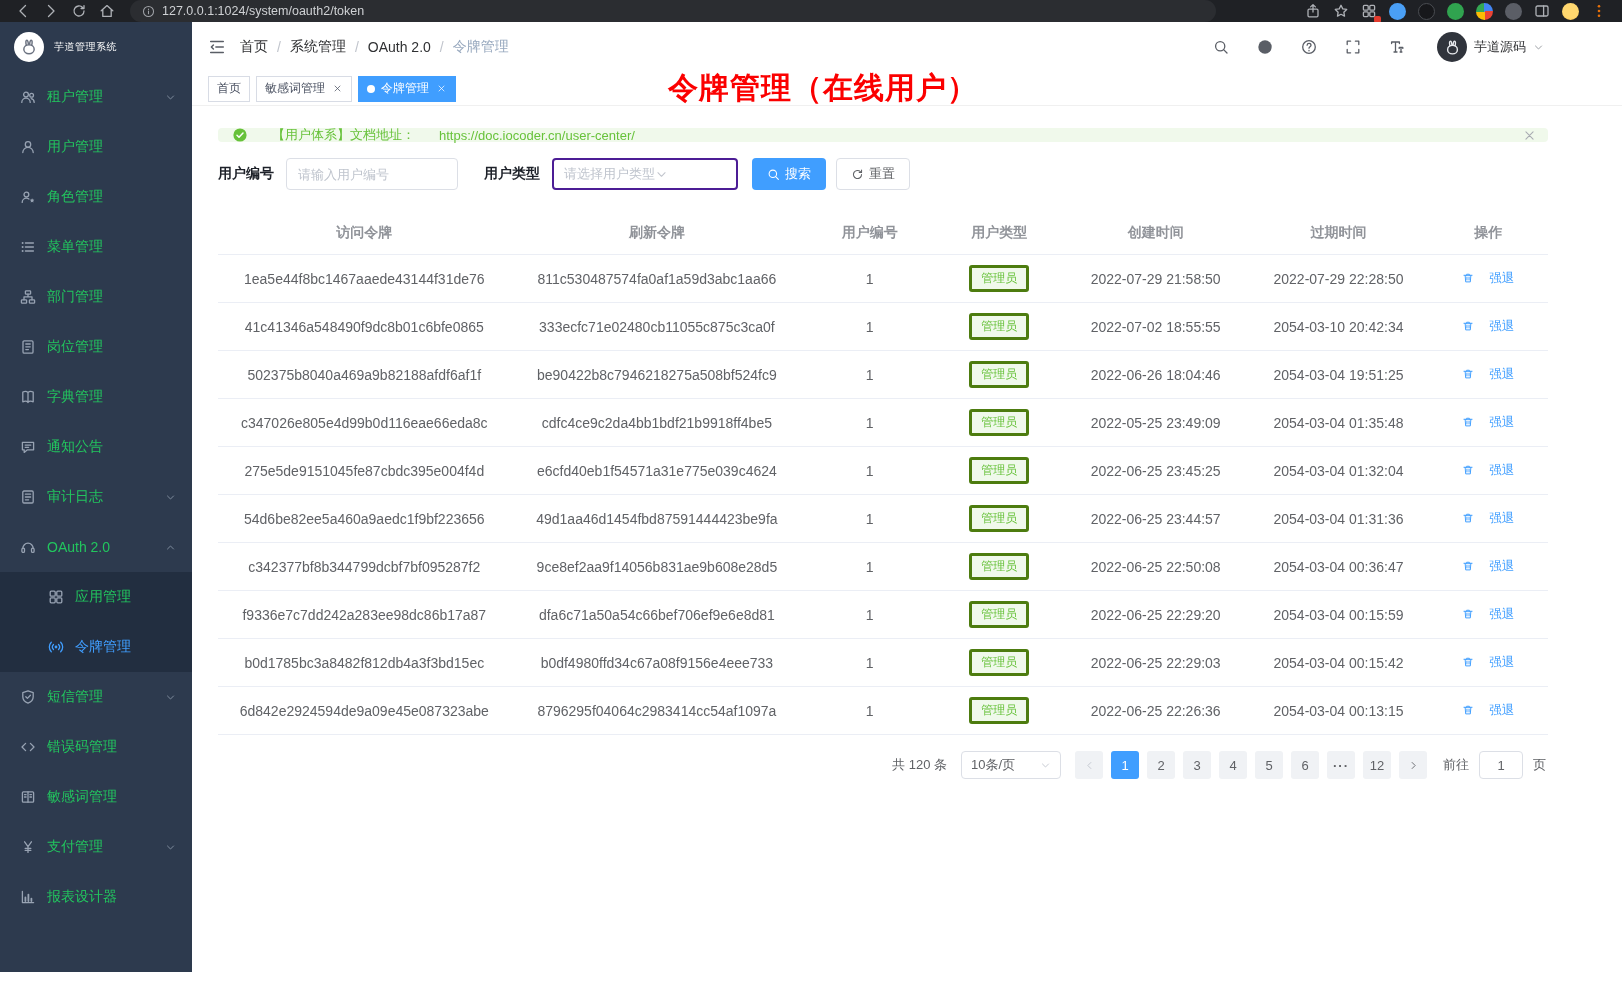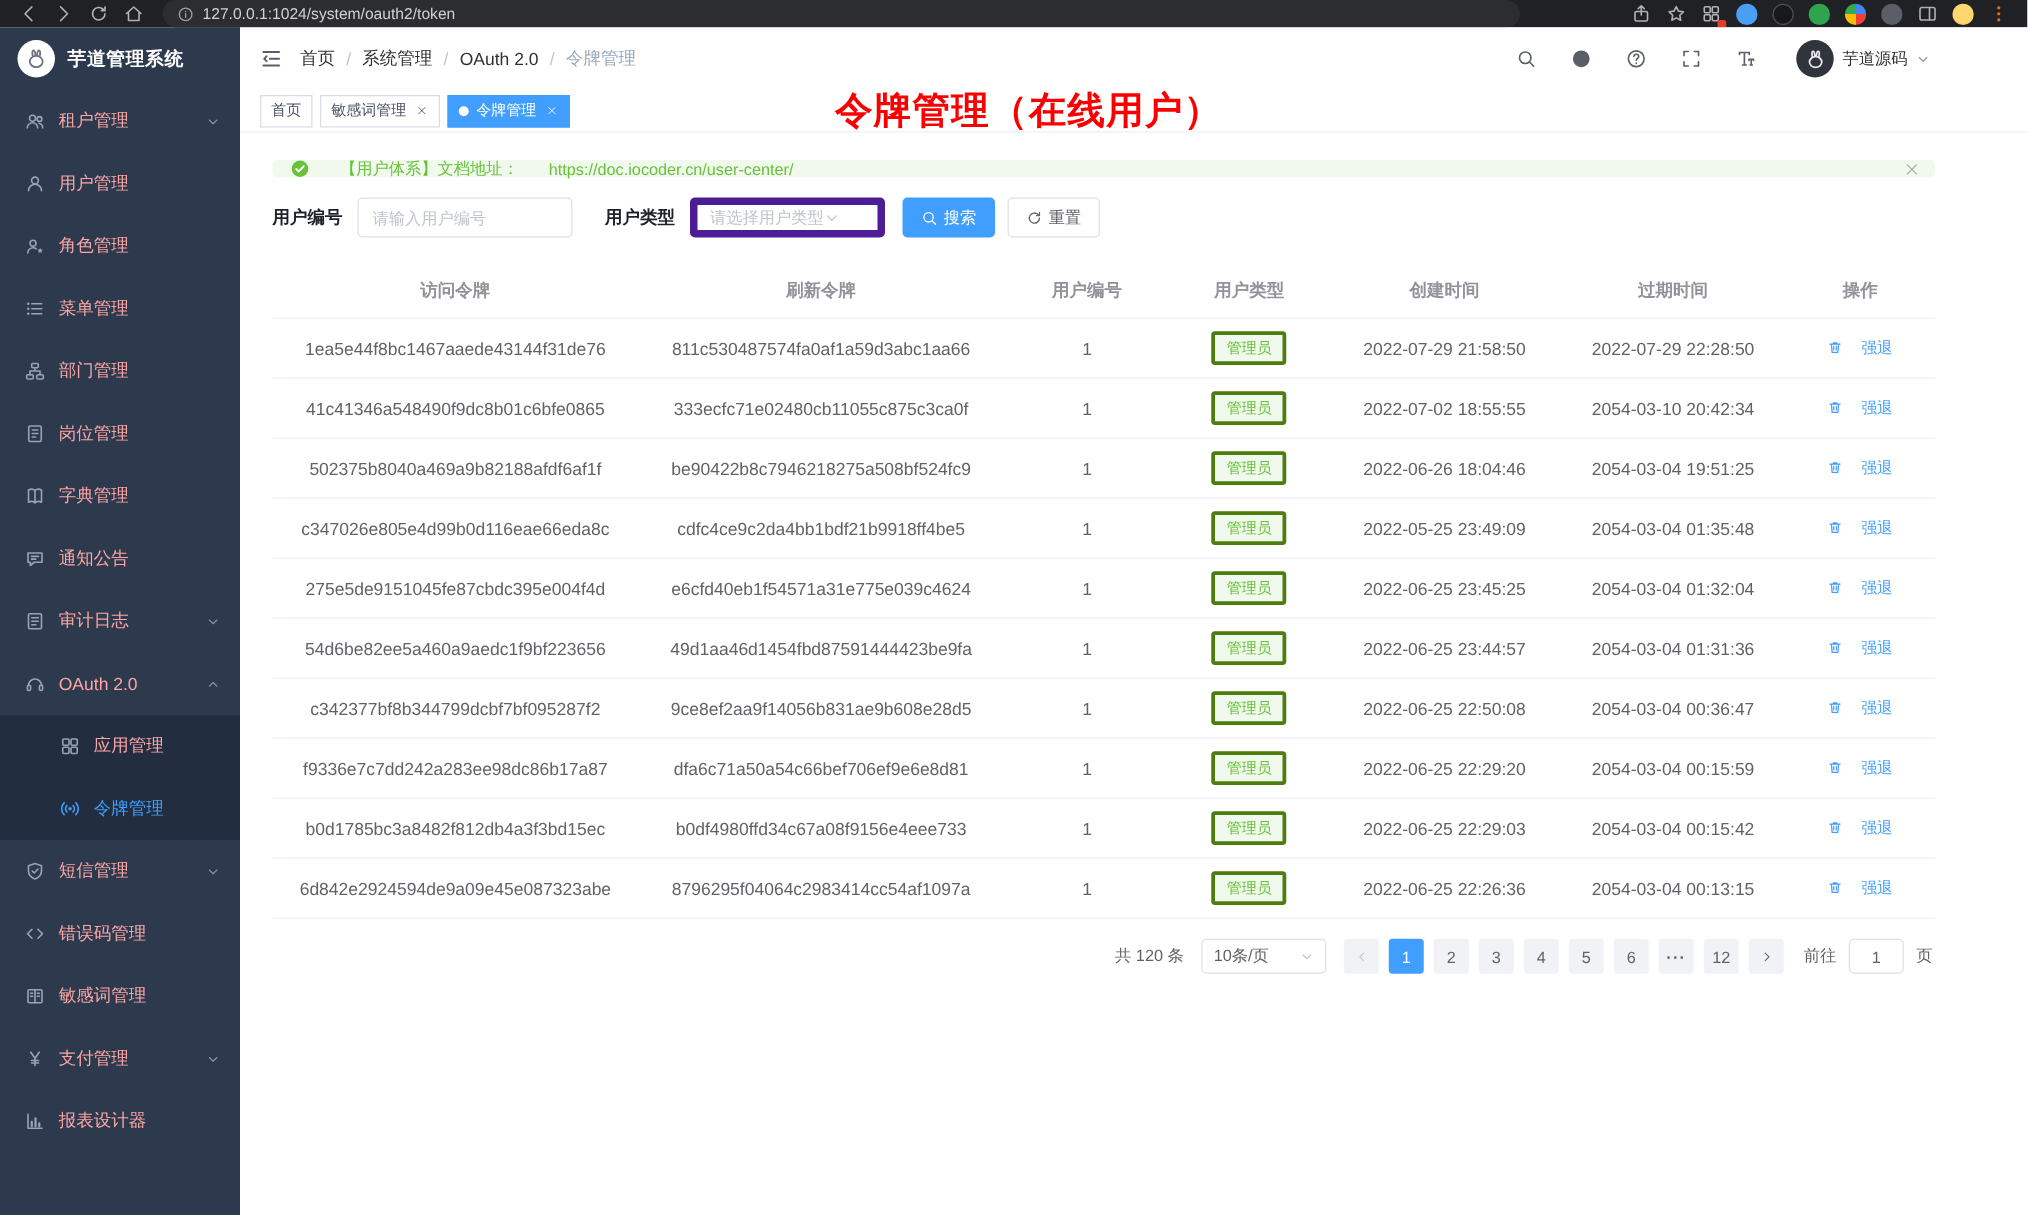--- a/index.html
+++ b/index.html
@@ -18,22 +18,22 @@
 .dot-ic{width:17px;height:17px;border-radius:50%;margin:0 5px;cursor:pointer;flex:none}
 .pinwheel{background:conic-gradient(#4285f4 0 25%,#ea4335 0 50%,#fbbc05 0 75%,#34a853 0)}
 .avatar-emoji{background:radial-gradient(circle at 50% 42%,#ffd76f 60%,#f6b73c)}
 .badge{position:absolute;right:1px;bottom:1px;width:7px;height:7px;background:#e33b2e;border-radius:2px}
 
 
 .app{display:flex;height:950px}
 .sidebar{width:192px;flex:none;background:#2d3a4e;overflow:hidden}
 .logo{height:50px;display:flex;align-items:center;gap:10px;padding:0 14px;cursor:pointer}
 .logo-img{width:30px;height:30px;background:#fff;border-radius:50%;display:flex;align-items:center;justify-content:center}
-.logo-title{color:#fff;font-size:15px;font-weight:700;letter-spacing:.5px}
-.menu-item{height:50px;display:flex;align-items:center;gap:11px;padding:0 16px 0 20px;color:#fca5a5;font-size:14px;cursor:pointer}
+.logo-title{color:#fff;font-size:10px;font-weight:400;letter-spacing:.5px}
+.menu-item{height:50px;display:flex;align-items:center;gap:11px;padding:0 16px 0 20px;color:#22c55e;font-size:14px;cursor:pointer}
 .menu-item .mi-icon{color:#98a3b3}
 .menu-item .chev{margin-left:auto;color:#8794a5;width:11px;height:11px}
 .submenu{background:#222e40}
 .submenu .menu-item{padding-left:48px}
 .menu-item.active{color:#409eff}
 .menu-item.active .mi-icon{color:#409eff}
 
 .main{flex:1;min-width:0;display:flex;flex-direction:column;background:#fff;position:relative}
 .topbar{height:50px;display:flex;align-items:center;padding:0 78px 0 16px;background:#fff}
 .fold{color:#5a5e66;cursor:pointer;display:flex;margin-right:14px}
@@ -57,21 +57,21 @@
 .content{padding:22px 74px 0 26px;flex:1}
 .alert{height:14px;background:#f0f9eb;border-radius:4px;display:flex;align-items:center;gap:24px;padding:0 14px;position:relative;color:#67c23a;font-size:13px}
 .alert-link{color:#67c23a;cursor:pointer;text-decoration:none}
 .alert-close{position:absolute;right:12px;color:#a8abb2;cursor:pointer;display:flex}
 
 .filters{display:flex;align-items:center;margin-top:16px;font-size:14px}
 .f-label{font-weight:700;color:#1d2129;margin-right:12px}
 .lbl2{margin-left:26px}
 .f-input{width:172px;height:32px;border:1px solid #dcdfe6;border-radius:4px;padding:0 11px;font-size:13px;color:#606266;outline:none;font-family:inherit}
 .f-input::placeholder{color:#bfc4cd}
-.f-select{width:156px;height:32px;border:6px solid #4c1d95;border-radius:4px;padding:0 10px;display:flex;align-items:center;cursor:pointer;margin-right:14px}
+.f-select{width:186px;height:32px;border:2px solid #4c1d95;border-radius:4px;padding:0 10px;display:flex;align-items:center;cursor:pointer;margin-right:14px}
 .f-select .ph{color:#bfc4cd;font-size:13px}
 .btn-primary{height:32px;padding:0 15px;background:#409eff;color:#fff;border:none;border-radius:4px;font-size:13px;display:inline-flex;align-items:center;gap:5px;cursor:pointer;font-family:inherit}
 .btn-plain{height:32px;padding:0 14px;background:#fff;color:#606266;border:1px solid #dcdfe6;border-radius:4px;font-size:13px;display:inline-flex;align-items:center;gap:5px;cursor:pointer;margin-left:10px;font-family:inherit}
 
 .table{width:100%;margin-top:22px;border-collapse:collapse;table-layout:fixed;font-size:14px}
 .table th{color:#909399;font-weight:600;padding:12px 4px;border-bottom:1px solid #ebeef5;text-align:center}
 .table td{color:#606266;text-align:center;padding:0 4px;height:48px;border-bottom:1px solid #ebeef5;overflow:hidden;white-space:nowrap;text-overflow:ellipsis}
 .tag-success{display:inline-block;padding:3px 9px;background:#f0f9eb;border:3px solid #4d7c0f;color:#67c23a;border-radius:3px;font-size:12px;line-height:1.2}
 .force-logout{color:#409eff;font-size:12.5px;display:inline-flex;align-items:center;gap:15px;cursor:pointer}
 .force-logout .ic{width:12px;height:12px}

